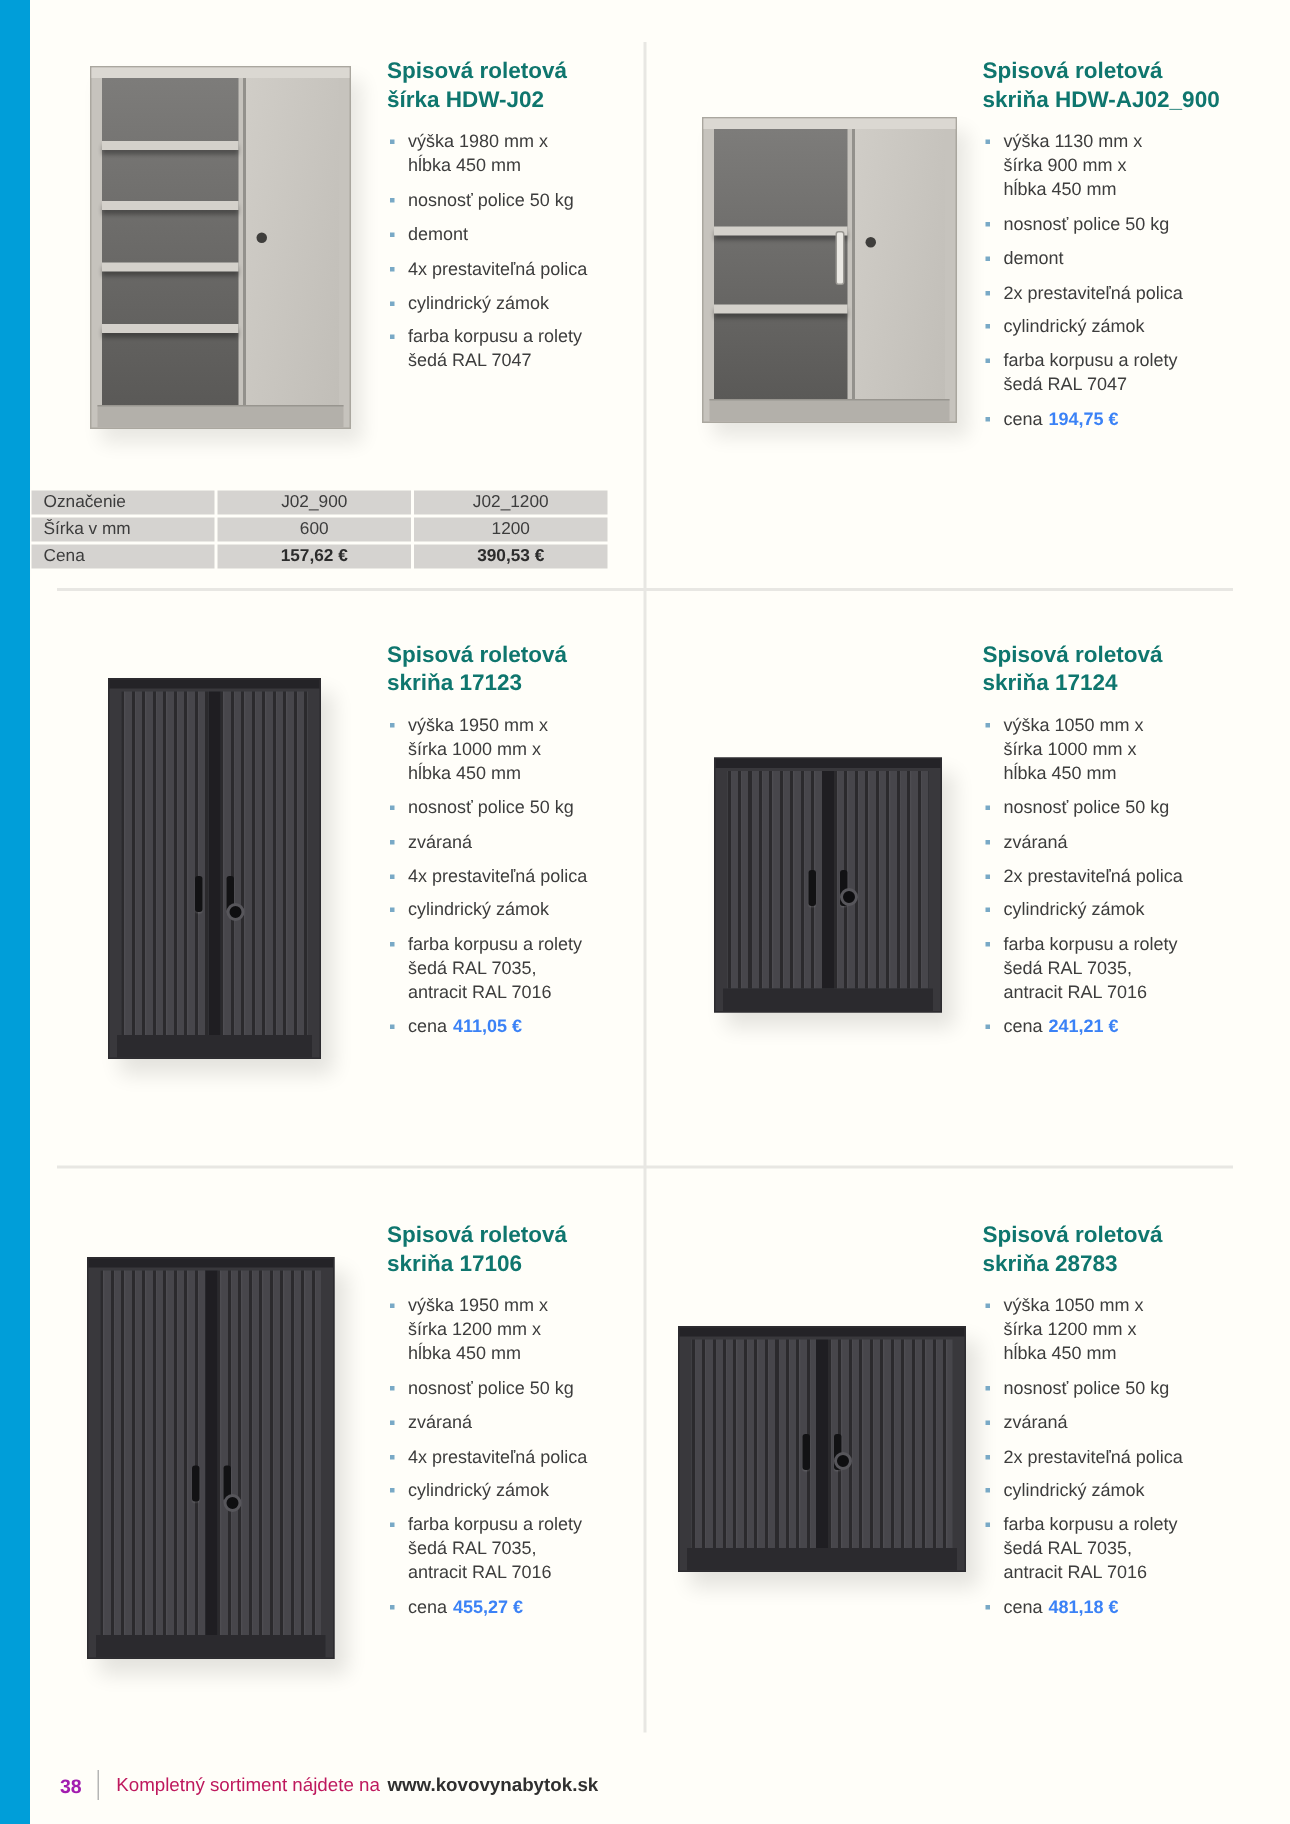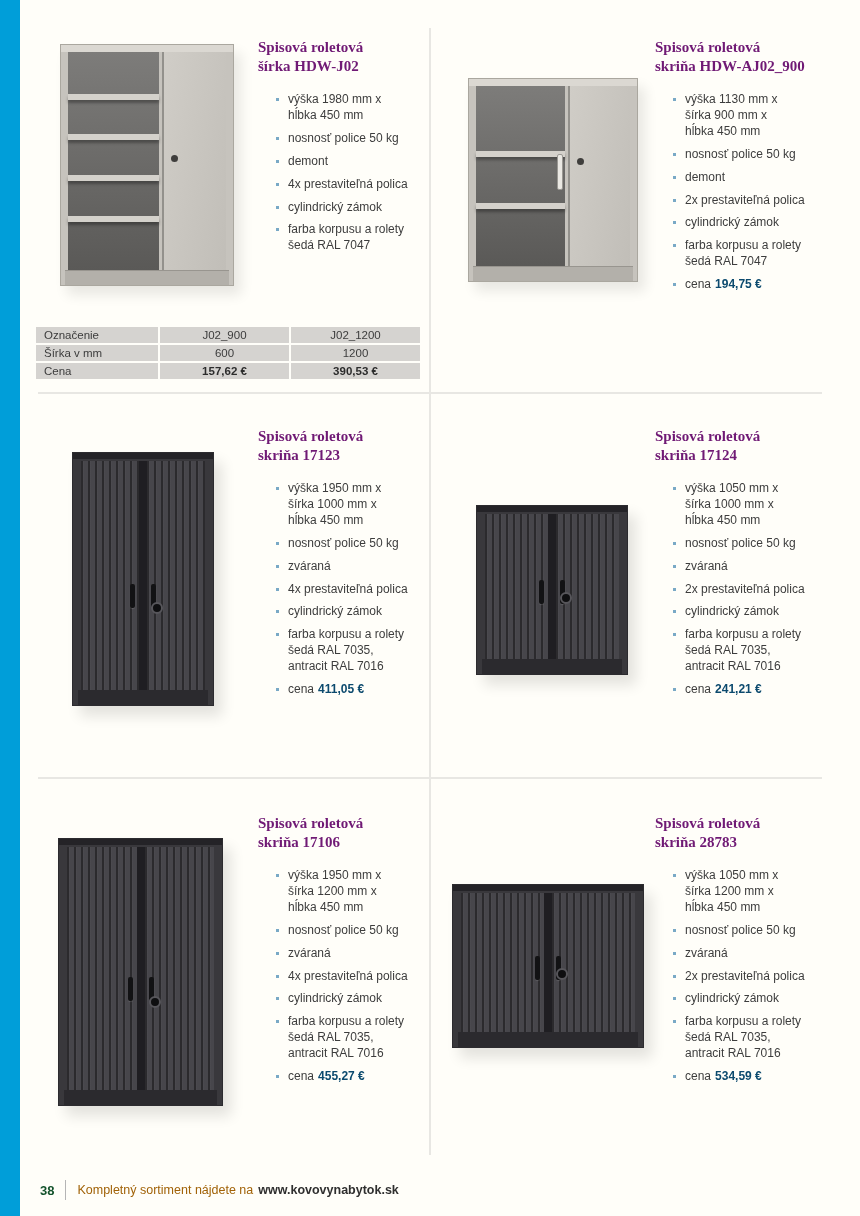--- a/index.html
+++ b/index.html
@@ -9,39 +9,39 @@
   
   .accent-stripe{position:absolute;left:0;top:0;width:20px;height:1216px;background:#009ed9;}
 
   
   .divider{position:absolute;background:#e8e7e3;}
   .divider-v{left:429px;top:28px;width:2px;height:1127px;}
   .divider-h{left:38px;width:784px;height:2px;}
 
   
   .textblock{position:absolute;width:175px;}
-  .ptitle{margin:0 0 11px 0;font-size:15px;font-weight:bold;color:#701a75;line-height:1.28;font-family:Liberation Serif, serif;}
-  .specs{list-style:none;margin:16px;padding:0;}
+  .ptitle{margin:0 0 11px 0;font-size:15px;font-weight:bold;color:#0f766e;line-height:1.28;}
+  .specs{list-style:none;margin:0;padding:0;}
   .specs li{position:relative;padding-left:14px;margin-bottom:7px;font-size:12px;color:#3d3d3d;line-height:1.32;}
   .bullet{position:absolute;left:2px;top:6px;width:3px;height:3px;background:#79a9c6;}
   .spec-text{white-space:pre-line;}
-  .spec-price{margin-left:4px;color:#0c4a6e;}
-
-  
-  .price-table{position:absolute;left:36px;top:327px;width:416px;display:grid;
+  .spec-price{margin-left:4px;color:#3b82f6;}
+
+  
+  .price-table{position:absolute;left:21px;top:327px;width:416px;display:grid;
     grid-template-columns:122px 129px 129px;gap:2px;}
   .pt-cell{background:#d5d3d0;height:16px;line-height:16px;font-size:11.5px;color:#3c3c3c;text-align:center;}
   .pt-label{text-align:left;padding-left:8px;}
   .pt-bold{font-weight:bold;color:#2c2c2c;}
 
   
   .footer{position:absolute;left:40px;top:1178px;display:flex;align-items:center;height:24px;}
-  .pagenum{font-size:13px;font-weight:bold;color:#14532d;}
+  .pagenum{font-size:13px;font-weight:bold;color:#a21caf;}
   .footer-sep{display:inline-block;width:1px;height:20px;background:#b5b5b5;margin:0 11px;}
-  .footer-text{font-size:12.5px;color:#a16207;}
+  .footer-text{font-size:12.5px;color:#be185d;}
   .footer-site{font-size:12.5px;font-weight:bold;color:#2f2f2f;margin-left:5px;}
 
   
   .cab{position:absolute;}
   .cab.light{background:#c6c3bd;border:1px solid #aaa79f;box-shadow:7px 9px 12px rgba(0,0,0,.09);}
   .lt-top{position:absolute;left:0;right:0;top:0;height:7px;background:#dbd8d2;}
   .lt-int{position:absolute;left:7px;top:7px;width:53%;bottom:14px;
     background:linear-gradient(180deg,#7d7c7a,#5a5957);}
   .lt-shelf{position:absolute;left:0;right:0;height:6px;background:#d4d1cb;box-shadow:0 3px 3px rgba(0,0,0,.32);}
   .lt-door{position:absolute;right:7px;top:7px;bottom:14px;left:calc(53% + 10px);
@@ -237,21 +237,21 @@
           <li><span class="bullet"></span><span class="spec-text">výška 1050 mm x
 šírka 1200 mm x
 hĺbka 450 mm</span></li>
           <li><span class="bullet"></span><span class="spec-text">nosnosť police 50 kg</span></li>
           <li><span class="bullet"></span><span class="spec-text">zváraná</span></li>
           <li><span class="bullet"></span><span class="spec-text">2x prestaviteľná polica</span></li>
           <li><span class="bullet"></span><span class="spec-text">cylindrický zámok</span></li>
           <li><span class="bullet"></span><span class="spec-text">farba korpusu a rolety
 šedá RAL 7035,
 antracit RAL 7016</span></li>
-          <li><span class="bullet"></span><span class="spec-text">cena</span><strong class="spec-price">534,59 €</strong></li>
+          <li><span class="bullet"></span><span class="spec-text">cena</span><strong class="spec-price">481,18 €</strong></li>
         </ul>
       </div>
     </div>
 
   <div class="price-table" id="price-table">
       <div class="pt-cell pt-label">Označenie</div>
       <div class="pt-cell">J02_900</div>
       <div class="pt-cell">J02_1200</div>
       <div class="pt-cell pt-label">Šírka v mm</div>
       <div class="pt-cell">600</div>

